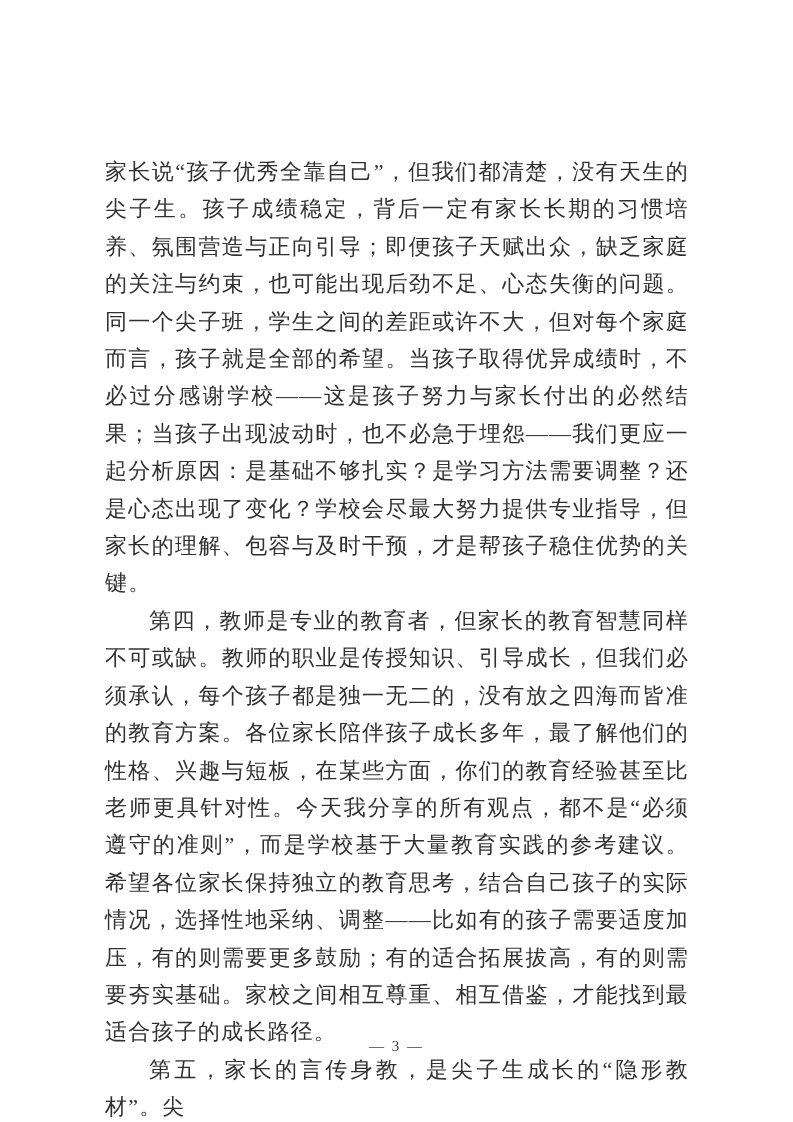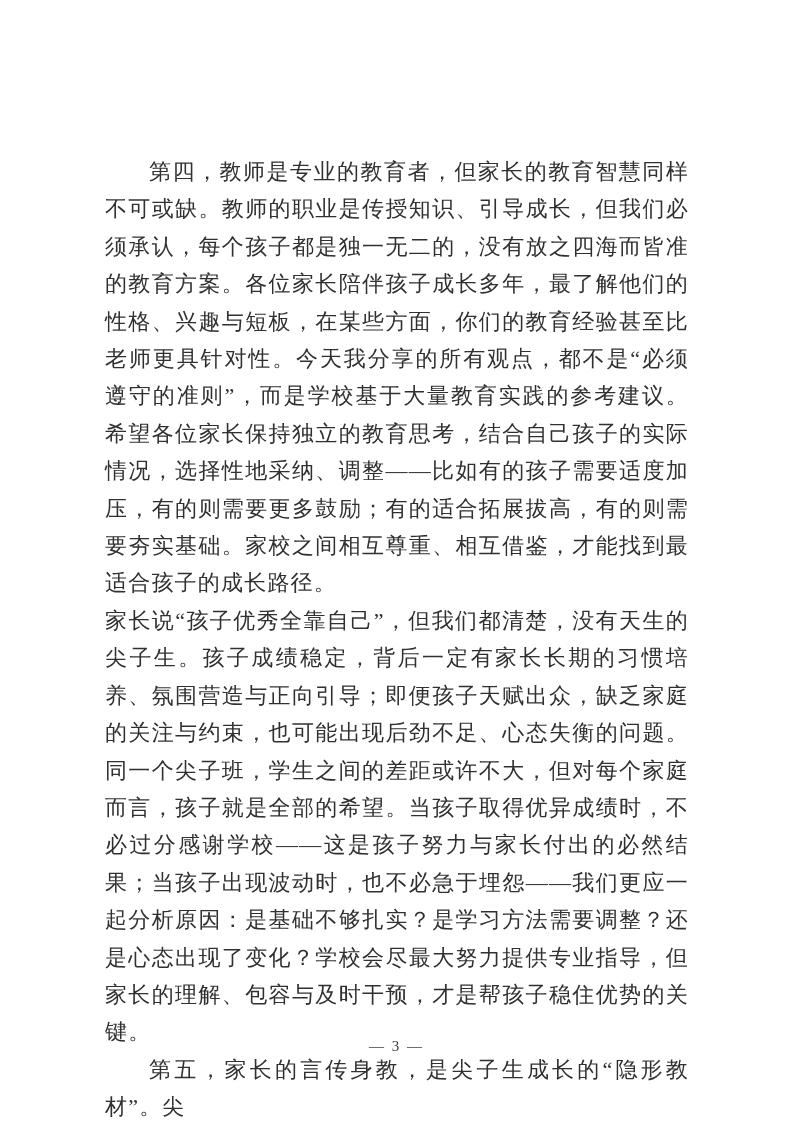--- a/index.html
+++ b/index.html
@@ -44,18 +44,18 @@
       line-height: 20px;
       letter-spacing: 2px;
       color: #3a3a3a;
     }
   </style>
 </head>
 <body>
 
 <div class="page">
   <div class="text-block">
+    <p class="para no-indent">家长说“孩子优秀全靠自己”，但我们都清楚，没有天生的尖子生。孩子成绩稳定，背后一定有家长长期的习惯培养、氛围营造与正向引导；即便孩子天赋出众，缺乏家庭的关注与约束，也可能出现后劲不足、心态失衡的问题。同一个尖子班，学生之间的差距或许不大，但对每个家庭而言，孩子就是全部的希望。当孩子取得优异成绩时，不必过分感谢学校——这是孩子努力与家长付出的必然结果；当孩子出现波动时，也不必急于埋怨——我们更应一起分析原因：是基础不够扎实？是学习方法需要调整？还是心态出现了变化？学校会尽最大努力提供专业指导，但家长的理解、包容与及时干预，才是帮孩子稳住优势的关键。</p>
     <p class="para indent">第四，教师是专业的教育者，但家长的教育智慧同样不可或缺。教师的职业是传授知识、引导成长，但我们必须承认，每个孩子都是独一无二的，没有放之四海而皆准的教育方案。各位家长陪伴孩子成长多年，最了解他们的性格、兴趣与短板，在某些方面，你们的教育经验甚至比老师更具针对性。今天我分享的所有观点，都不是“必须遵守的准则”，而是学校基于大量教育实践的参考建议。希望各位家长保持独立的教育思考，结合自己孩子的实际情况，选择性地采纳、调整——比如有的孩子需要适度加压，有的则需要更多鼓励；有的适合拓展拔高，有的则需要夯实基础。家校之间相互尊重、相互借鉴，才能找到最适合孩子的成长路径。</p>
-    <p class="para no-indent">家长说“孩子优秀全靠自己”，但我们都清楚，没有天生的尖子生。孩子成绩稳定，背后一定有家长长期的习惯培养、氛围营造与正向引导；即便孩子天赋出众，缺乏家庭的关注与约束，也可能出现后劲不足、心态失衡的问题。同一个尖子班，学生之间的差距或许不大，但对每个家庭而言，孩子就是全部的希望。当孩子取得优异成绩时，不必过分感谢学校——这是孩子努力与家长付出的必然结果；当孩子出现波动时，也不必急于埋怨——我们更应一起分析原因：是基础不够扎实？是学习方法需要调整？还是心态出现了变化？学校会尽最大努力提供专业指导，但家长的理解、包容与及时干预，才是帮孩子稳住优势的关键。</p>
     <p class="para indent">第五，家长的言传身教，是尖子生成长的“隐形教材”。尖</p>
   </div>
   <div class="page-footer">— 3 —</div>
 </div>
 
 </body></html>

